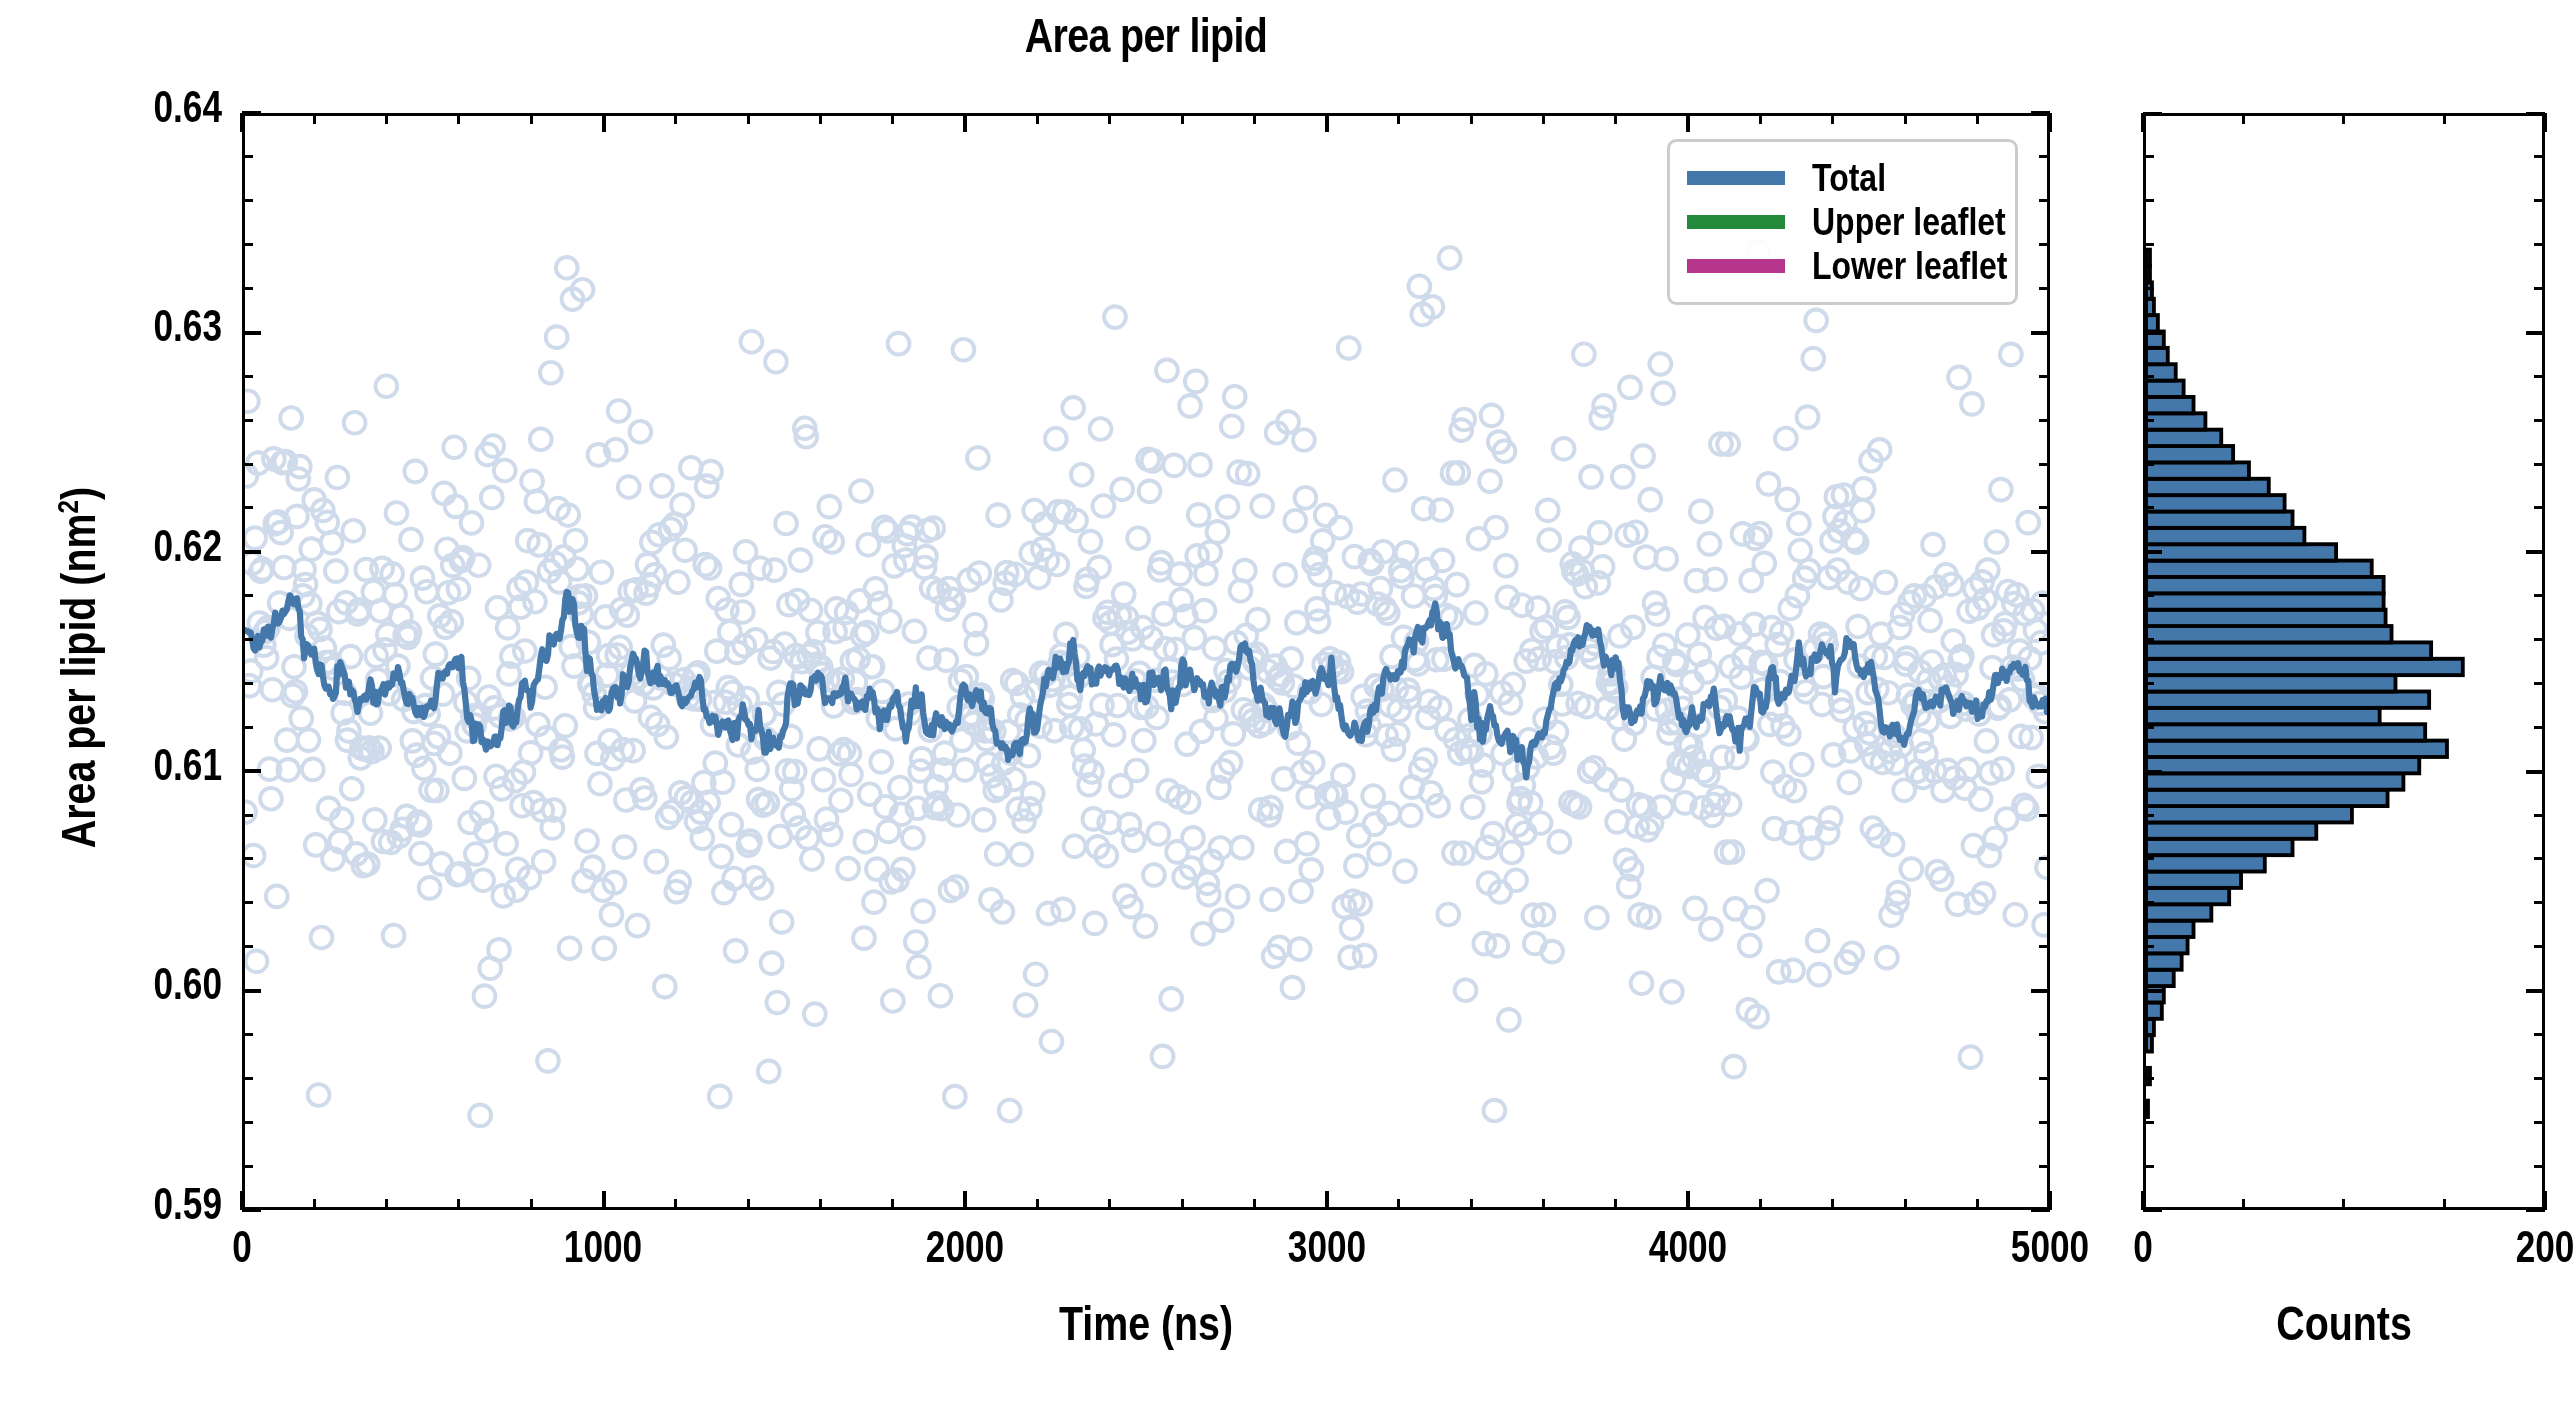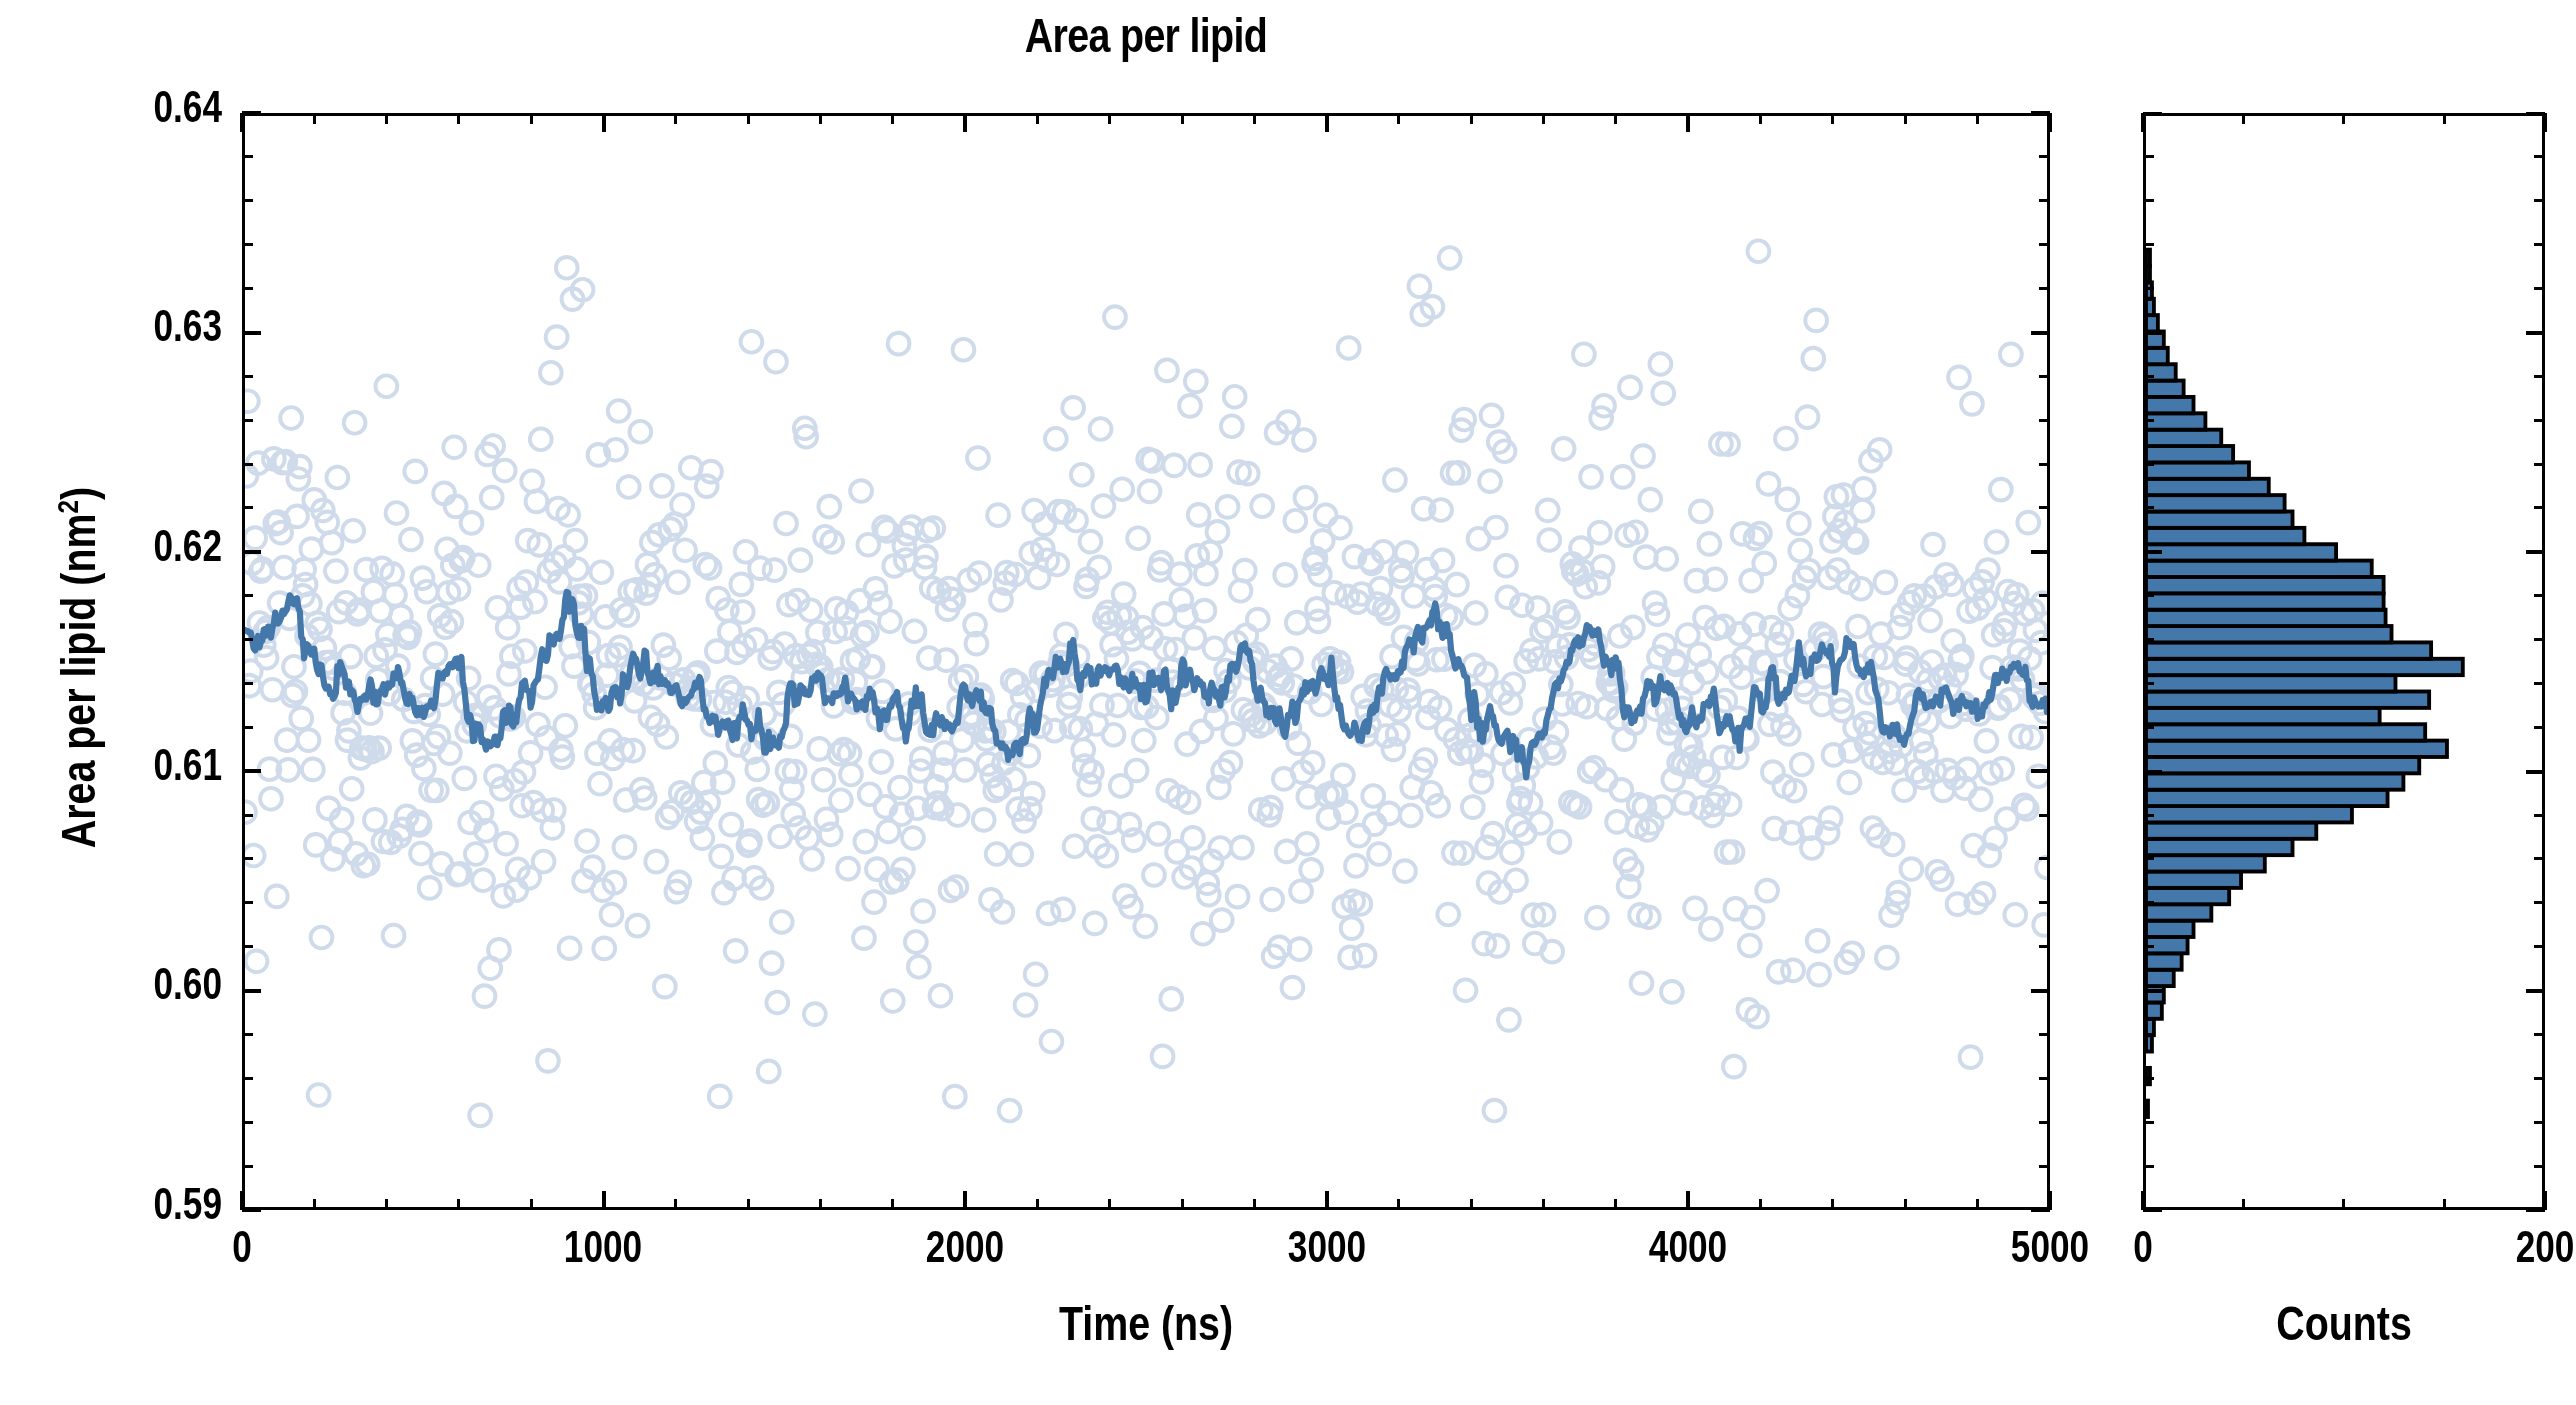--- a/index.html
+++ b/index.html
@@ -438,15 +438,29 @@
     </div>
 
   <div class="ylabel-main">
     <span>Area per lipid (nm</span><sup>2</sup><span>)</span>
   </div>
 
   <div class="xlabel-main">Time (ns)</div>
 
   <div class="xlabel-hist">Counts</div>
 
+  <div id="legend">
+    <div class="legend-row">
+      <div class="legend-swatch" id="sw0" style="background: rgb(68, 119, 170);"></div>
+      <div class="legend-text">Total</div>
+    </div>
+    <div class="legend-row">
+      <div class="legend-swatch" id="sw1" style="background: rgb(34, 139, 59);"></div>
+      <div class="legend-text">Upper leaflet</div>
+    </div>
+    <div class="legend-row">
+      <div class="legend-swatch" id="sw2" style="background: rgb(181, 54, 138);"></div>
+      <div class="legend-text">Lower leaflet</div>
+    </div>
+  </div>
 
 </div>
 
 
 </body></html>

